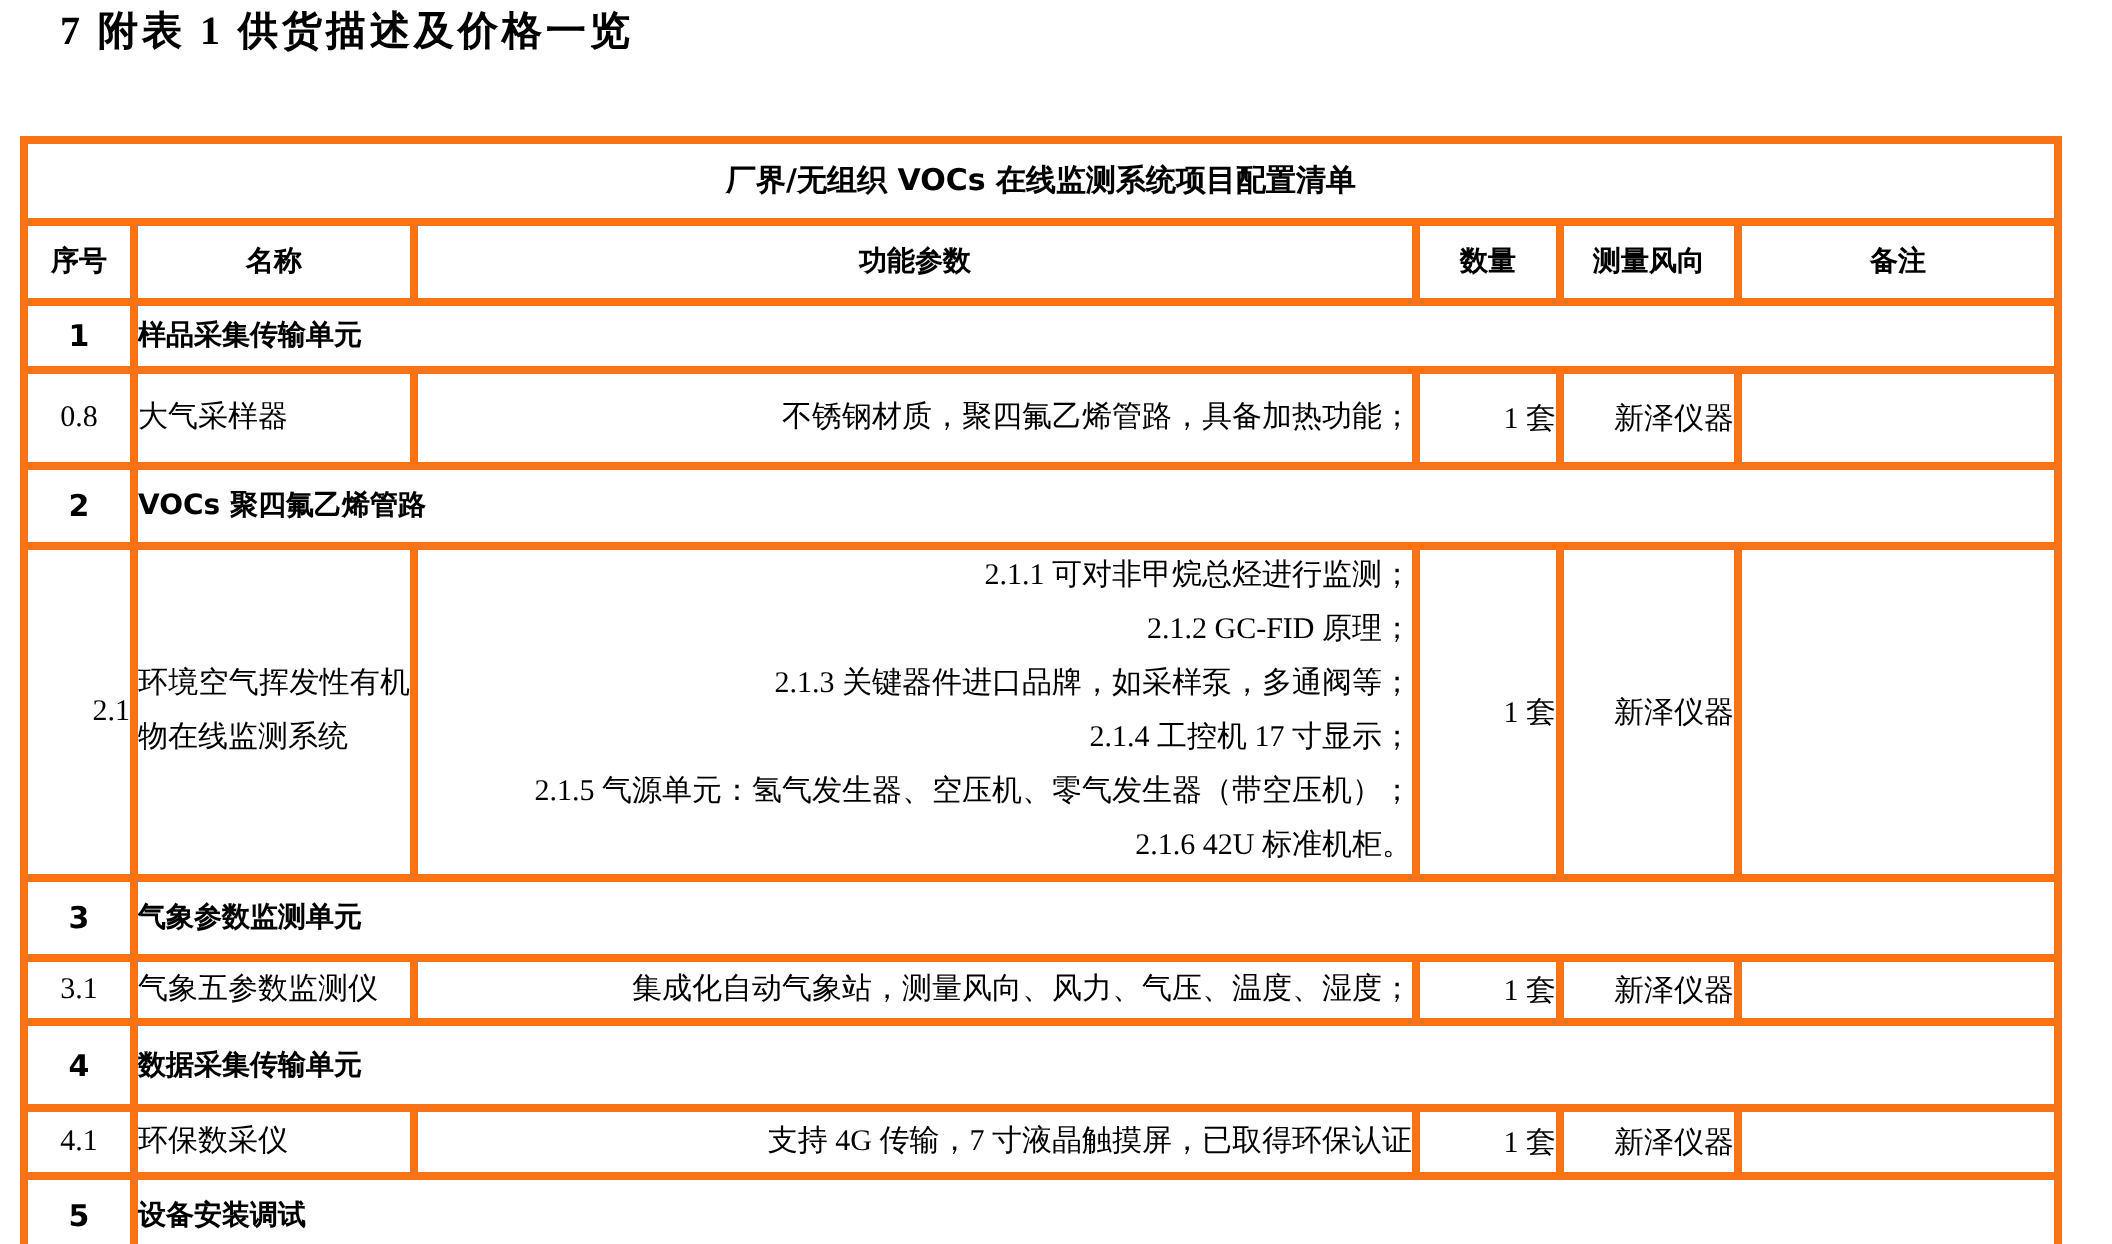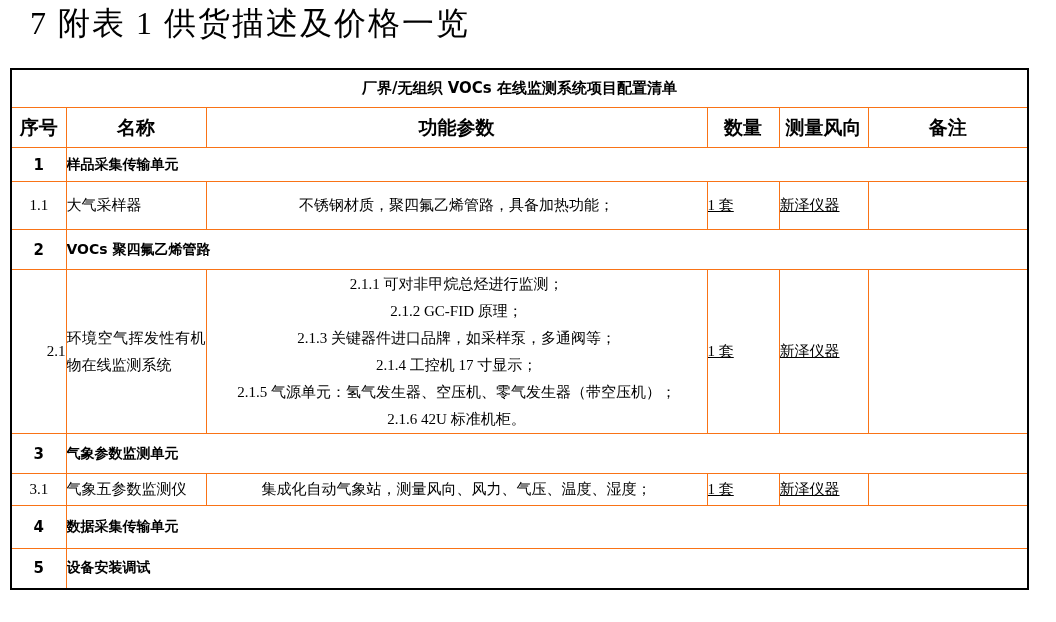--- a/index.html
+++ b/index.html
@@ -12,54 +12,54 @@
     height: 622px;
     position: relative;
     overflow: hidden;
     font-family: "Liberation Serif", "DejaVu Serif", serif;
     color: #000;
   }
   .doc-title {
     position: absolute;
     left: 30px;
     top: 2px;
-    font-size: 32px;
-    font-weight: normal;
+    font-size: 20px;
+    font-weight: bold;
     letter-spacing: 2px;
     font-family: "Liberation Serif", "DejaVu Serif", serif;
     white-space: nowrap;
   }
   table.spec {
     position: absolute;
     left: 10px;
     top: 68px;
     width: 1017px;
     border-collapse: collapse;
     table-layout: fixed;
     border: 2px solid #000;
     font-size: 15px;
   }
   table.spec td {
-    border: 1px solid #f97316;
+    border: 4px solid #f97316;
     padding: 0;
     vertical-align: middle;
     overflow: hidden;
   }
   .heiti {
     font-family: "DejaVu Sans", "Liberation Sans", sans-serif;
     font-weight: bold;
   }
   td.caption-cell {
     text-align: center;
     font-size: 15px;
     height: 37px;
   }
   tr.header-row td {
     text-align: center;
-    font-size: 19px;
+    font-size: 14px;
   }
   tr.header-row { height: 40px; }
   td.hdr-remark {
     vertical-align: top;
     padding-top: 6px;
   }
   td.c-no {
     text-align: center;
   }
   td.c-no.left {
@@ -70,30 +70,29 @@
     text-align: left;
     padding-left: 8px;
     padding-right: 6px;
     line-height: 27px;
   }
   td.c-name.justify {
     text-align: justify;
     text-justify: inter-ideograph;
   }
   td.c-params {
-    text-align: center;
+    text-align: right;
     padding-left: 8px;
     padding-right: 6px;
   }
   td.c-params .pline {
     line-height: 27px;
   }
   td.c-qty, td.c-supplier {
-    text-align: left;
-    text-decoration: underline;
+    text-align: right;
   }
   td.section-title {
     text-align: left;
     padding-left: 8px;
     font-size: 14px;
   }
 </style>
 </head>
 <body>
 
@@ -122,21 +121,21 @@
     <td class="heiti">测量风向</td>
     <td class="heiti hdr-remark">备注</td>
   </tr>
 
   <tr style="height:34px;">
     <td class="c-no heiti">1</td>
     <td class="section-title heiti" colspan="5">样品采集传输单元</td>
   </tr>
 
   <tr style="height:48px;">
-    <td class="c-no">1.1</td>
+    <td class="c-no">0.8</td>
     <td class="c-name">大气采样器</td>
     <td class="c-params">
       <div class="pline">不锈钢材质，聚四氟乙烯管路，具备加热功能；</div>
     </td>
     <td class="c-qty">1 套</td>
     <td class="c-supplier">新泽仪器</td>
     <td class="c-remark"></td>
   </tr>
 
   <tr style="height:40px;">
@@ -174,19 +173,29 @@
     <td class="c-qty">1 套</td>
     <td class="c-supplier">新泽仪器</td>
     <td class="c-remark"></td>
   </tr>
 
   <tr style="height:43px;">
     <td class="c-no heiti">4</td>
     <td class="section-title heiti" colspan="5">数据采集传输单元</td>
   </tr>
 
+  <tr style="height:34px;">
+    <td class="c-no">4.1</td>
+    <td class="c-name">环保数采仪</td>
+    <td class="c-params">
+      <div class="pline">支持 4G 传输，7 寸液晶触摸屏，已取得环保认证</div>
+    </td>
+    <td class="c-qty">1 套</td>
+    <td class="c-supplier">新泽仪器</td>
+    <td class="c-remark"></td>
+  </tr>
 
   <tr style="height:40px;">
     <td class="c-no heiti">5</td>
     <td class="section-title heiti" colspan="5">设备安装调试</td>
   </tr>
 </tbody>
   </table>
 
 </body></html>

